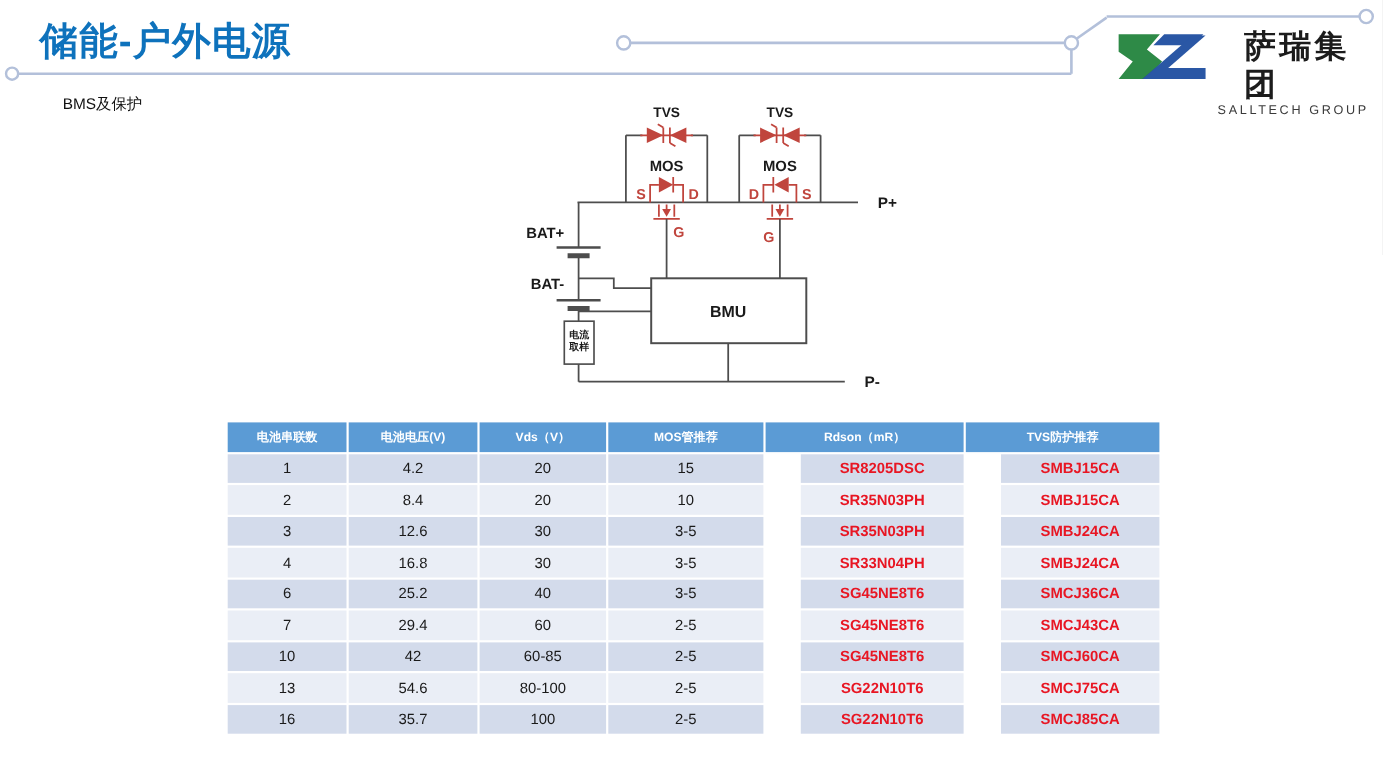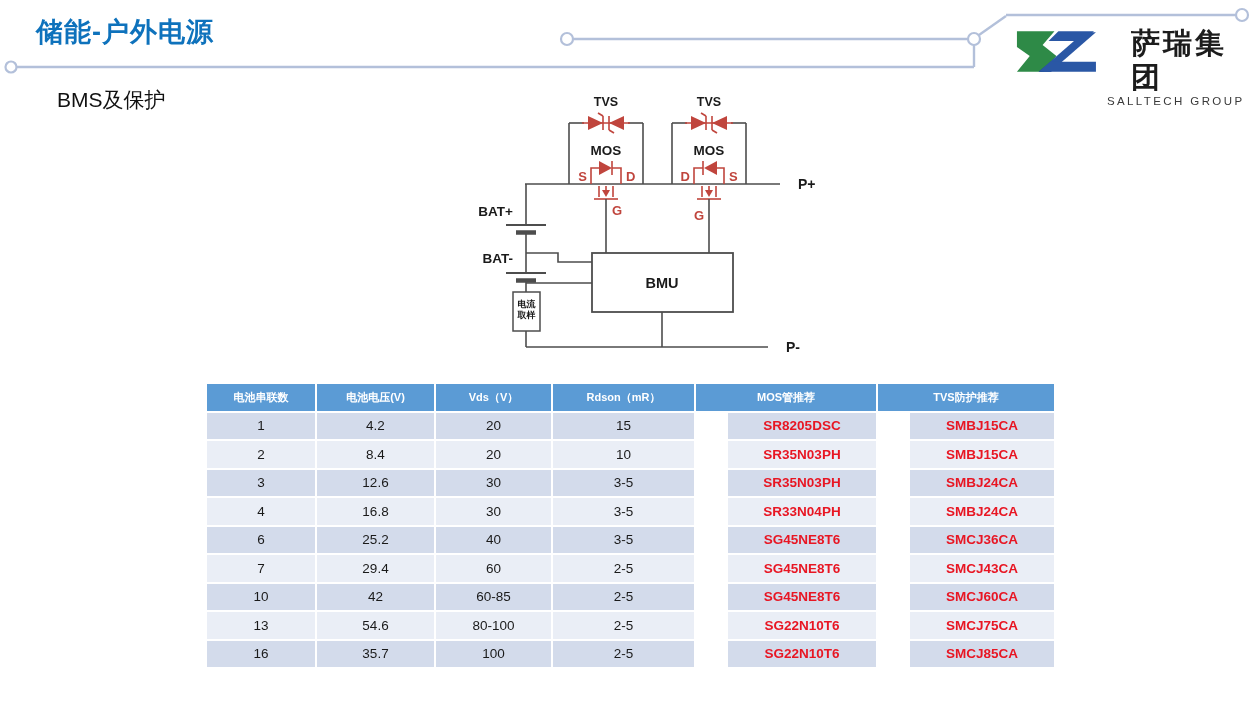--- a/index.html
+++ b/index.html
@@ -1,22 +1,22 @@
 <!DOCTYPE html>
 <html><head>
 <meta charset="utf-8">
 <style>
   html,body{margin:0;padding:0;background:#e9e9e9;}
   .slide{position:relative;width:1257px;height:705px;background:#ffffff;overflow:hidden;
          font-family:"Liberation Sans",sans-serif;}
   
-  .page-title{position:absolute;left:36px;top:14px;font-size:27px;font-weight:bold;
+  .page-title{position:absolute;left:36px;top:14px;font-size:35px;font-weight:bold;
               color:#0e72bc;letter-spacing:1px;}
   .deco-svg{position:absolute;left:0;top:0;width:1257px;height:92px;pointer-events:none;}
-  .subtitle{position:absolute;left:57px;top:86px;font-size:21px;color:#111;text-align:center;}
+  .subtitle{position:absolute;left:57px;top:86px;font-size:14px;color:#111;text-align:center;}
   
   .logo{position:absolute;left:1012px;top:26px;display:flex;align-items:flex-start;}
   .logo-mark{width:88px;height:50px;}
   .logo-text{margin-left:8px;display:flex;flex-direction:column;}
   .logo-cn{font-size:29px;font-weight:800;color:#1c1c1c;letter-spacing:3px;line-height:34px;margin-left:24px;}
   .logo-en{font-size:11.5px;color:#3a3a3a;letter-spacing:2.4px;margin-top:1px;}
   
   .circuit-svg{position:absolute;left:460px;top:88px;width:380px;height:274px;}
   .wire{stroke:#4d4d4d;stroke-width:1.6;fill:none;}
   .redline{stroke:#c0453d;stroke-width:1.6;fill:none;}
@@ -176,22 +176,22 @@
     <line class="wire" x1="662" y1="312" x2="662" y2="347"></line>
 
     <line class="wire" x1="526" y1="347" x2="768" y2="347"></line>
     <text class="blk-label" x="786" y="352" font-size="14">P-</text>
   </svg>
 
   <div class="bms-table" id="bms-table">
       <div class="th">电池串联数</div>
       <div class="th">电池电压(V)</div>
       <div class="th">Vds（V）</div>
+      <div class="th">MOS管推荐</div>
       <div class="th">Rdson（mR）</div>
-      <div class="th">MOS管推荐</div>
       <div class="th">TVS防护推荐</div>
       <div class="td dark">1</div>
       <div class="td dark">4.2</div>
       <div class="td dark">20</div>
       <div class="td dark">15</div>
       <div class="td dark red">SR8205DSC</div>
       <div class="td dark red">SMBJ15CA</div>
       <div class="td light">2</div>
       <div class="td light">8.4</div>
       <div class="td light">20</div>

